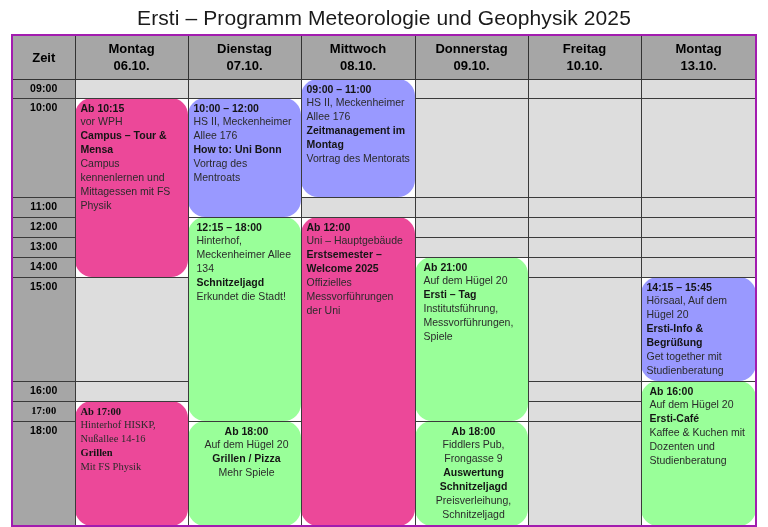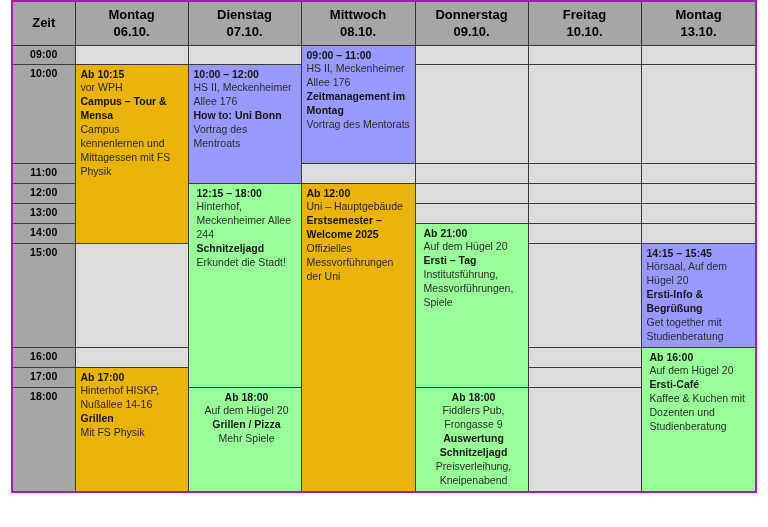--- a/index.html
+++ b/index.html
@@ -74,45 +74,47 @@
     text-align: center;
     vertical-align: top;
     padding-top: 2px;
     letter-spacing: 0.1px;
   }
   td.empty { background: #dddddd; }
 
   td.ev {
     padding: 3px 4px 3px 5px;
     color: #2b2b2b;
-  }
-  td.ev.orange { background: #eab308; }
+    border-radius: 17px;
+  }
+  td.ev.orange { background: #ec4899; }
   td.ev.green  { background: #99ff99; padding-left: 8px; }
   td.ev.blue   { background: #9999ff; }
 
   .ev .ln { display: block; white-space: normal; }
   .ev .b { font-weight: bold; color: #151515; }
 
   
   tr.r-09 td { height: 19px; }
   tr.r-10 td { height: 99px; }
   tr.r-11 td { height: 20px; text-align: center; }
   tr.r-12 td { height: 20px; }
   tr.r-13 td { height: 20px; }
   tr.r-14 td { height: 20px; }
   tr.r-15 td { height: 86px; }
   tr.r-16 td { height: 20px; }
-  tr.r-17 td { height: 20px; }
+  tr.r-17 td { height: 20px; font-family: Liberation Serif, serif; }
   tr.r-18 td { height: 96px; text-align: center; }
 </style>
 </head>
 <body>
 
 <div id="page">
 
+  <div id="title">Ersti – Programm Meteorologie und Geophysik 2025</div>
 
   <table>
     <colgroup>
       <col class="c-zeit">
       <col class="c-day">
       <col class="c-day2">
       <col class="c-day3">
       <col class="c-day4">
       <col class="c-day5">
       <col class="c-day6">
@@ -191,21 +193,21 @@
         <td class="empty"></td>
         <td class="empty"></td>
         <td class="empty"></td>
         <td class="empty"></td>
       </tr>
 
       <tr class="r-12">
         <td class="timecell">12:00</td>
         <td class="ev green" rowspan="6">
           <span class="ln b">12:15 – 18:00</span>
-          <span class="ln">Hinterhof, Meckenheimer Allee 244</span>
+          <span class="ln">Hinterhof, Meckenheimer Allee 134</span>
           <span class="ln b">Schnitzeljagd</span>
           <span class="ln">Erkundet die Stadt!</span>
         </td>
         <td class="ev orange" rowspan="7">
           <span class="ln b">Ab 12:00</span>
           <span class="ln">Uni – Hauptgebäude</span>
           <span class="ln b">Erstsemester – Welcome 2025</span>
           <span class="ln">Offizielles Messvorführungen der Uni</span>
         </td>
         <td class="empty"></td>
@@ -273,20 +275,20 @@
         <td class="ev green">
           <span class="ln b">Ab 18:00</span>
           <span class="ln">Auf dem Hügel 20</span>
           <span class="ln b">Grillen / Pizza</span>
           <span class="ln">Mehr Spiele</span>
         </td>
         <td class="ev green">
           <span class="ln b">Ab 18:00</span>
           <span class="ln">Fiddlers Pub, Frongasse 9</span>
           <span class="ln b">Auswertung Schnitzeljagd</span>
-          <span class="ln">Preisverleihung, Kneipenabend</span>
+          <span class="ln">Preisverleihung, Schnitzeljagd</span>
         </td>
         <td class="empty"></td>
       </tr>
     </tbody>
   </table>
 
 </div>
 
 </body></html>

